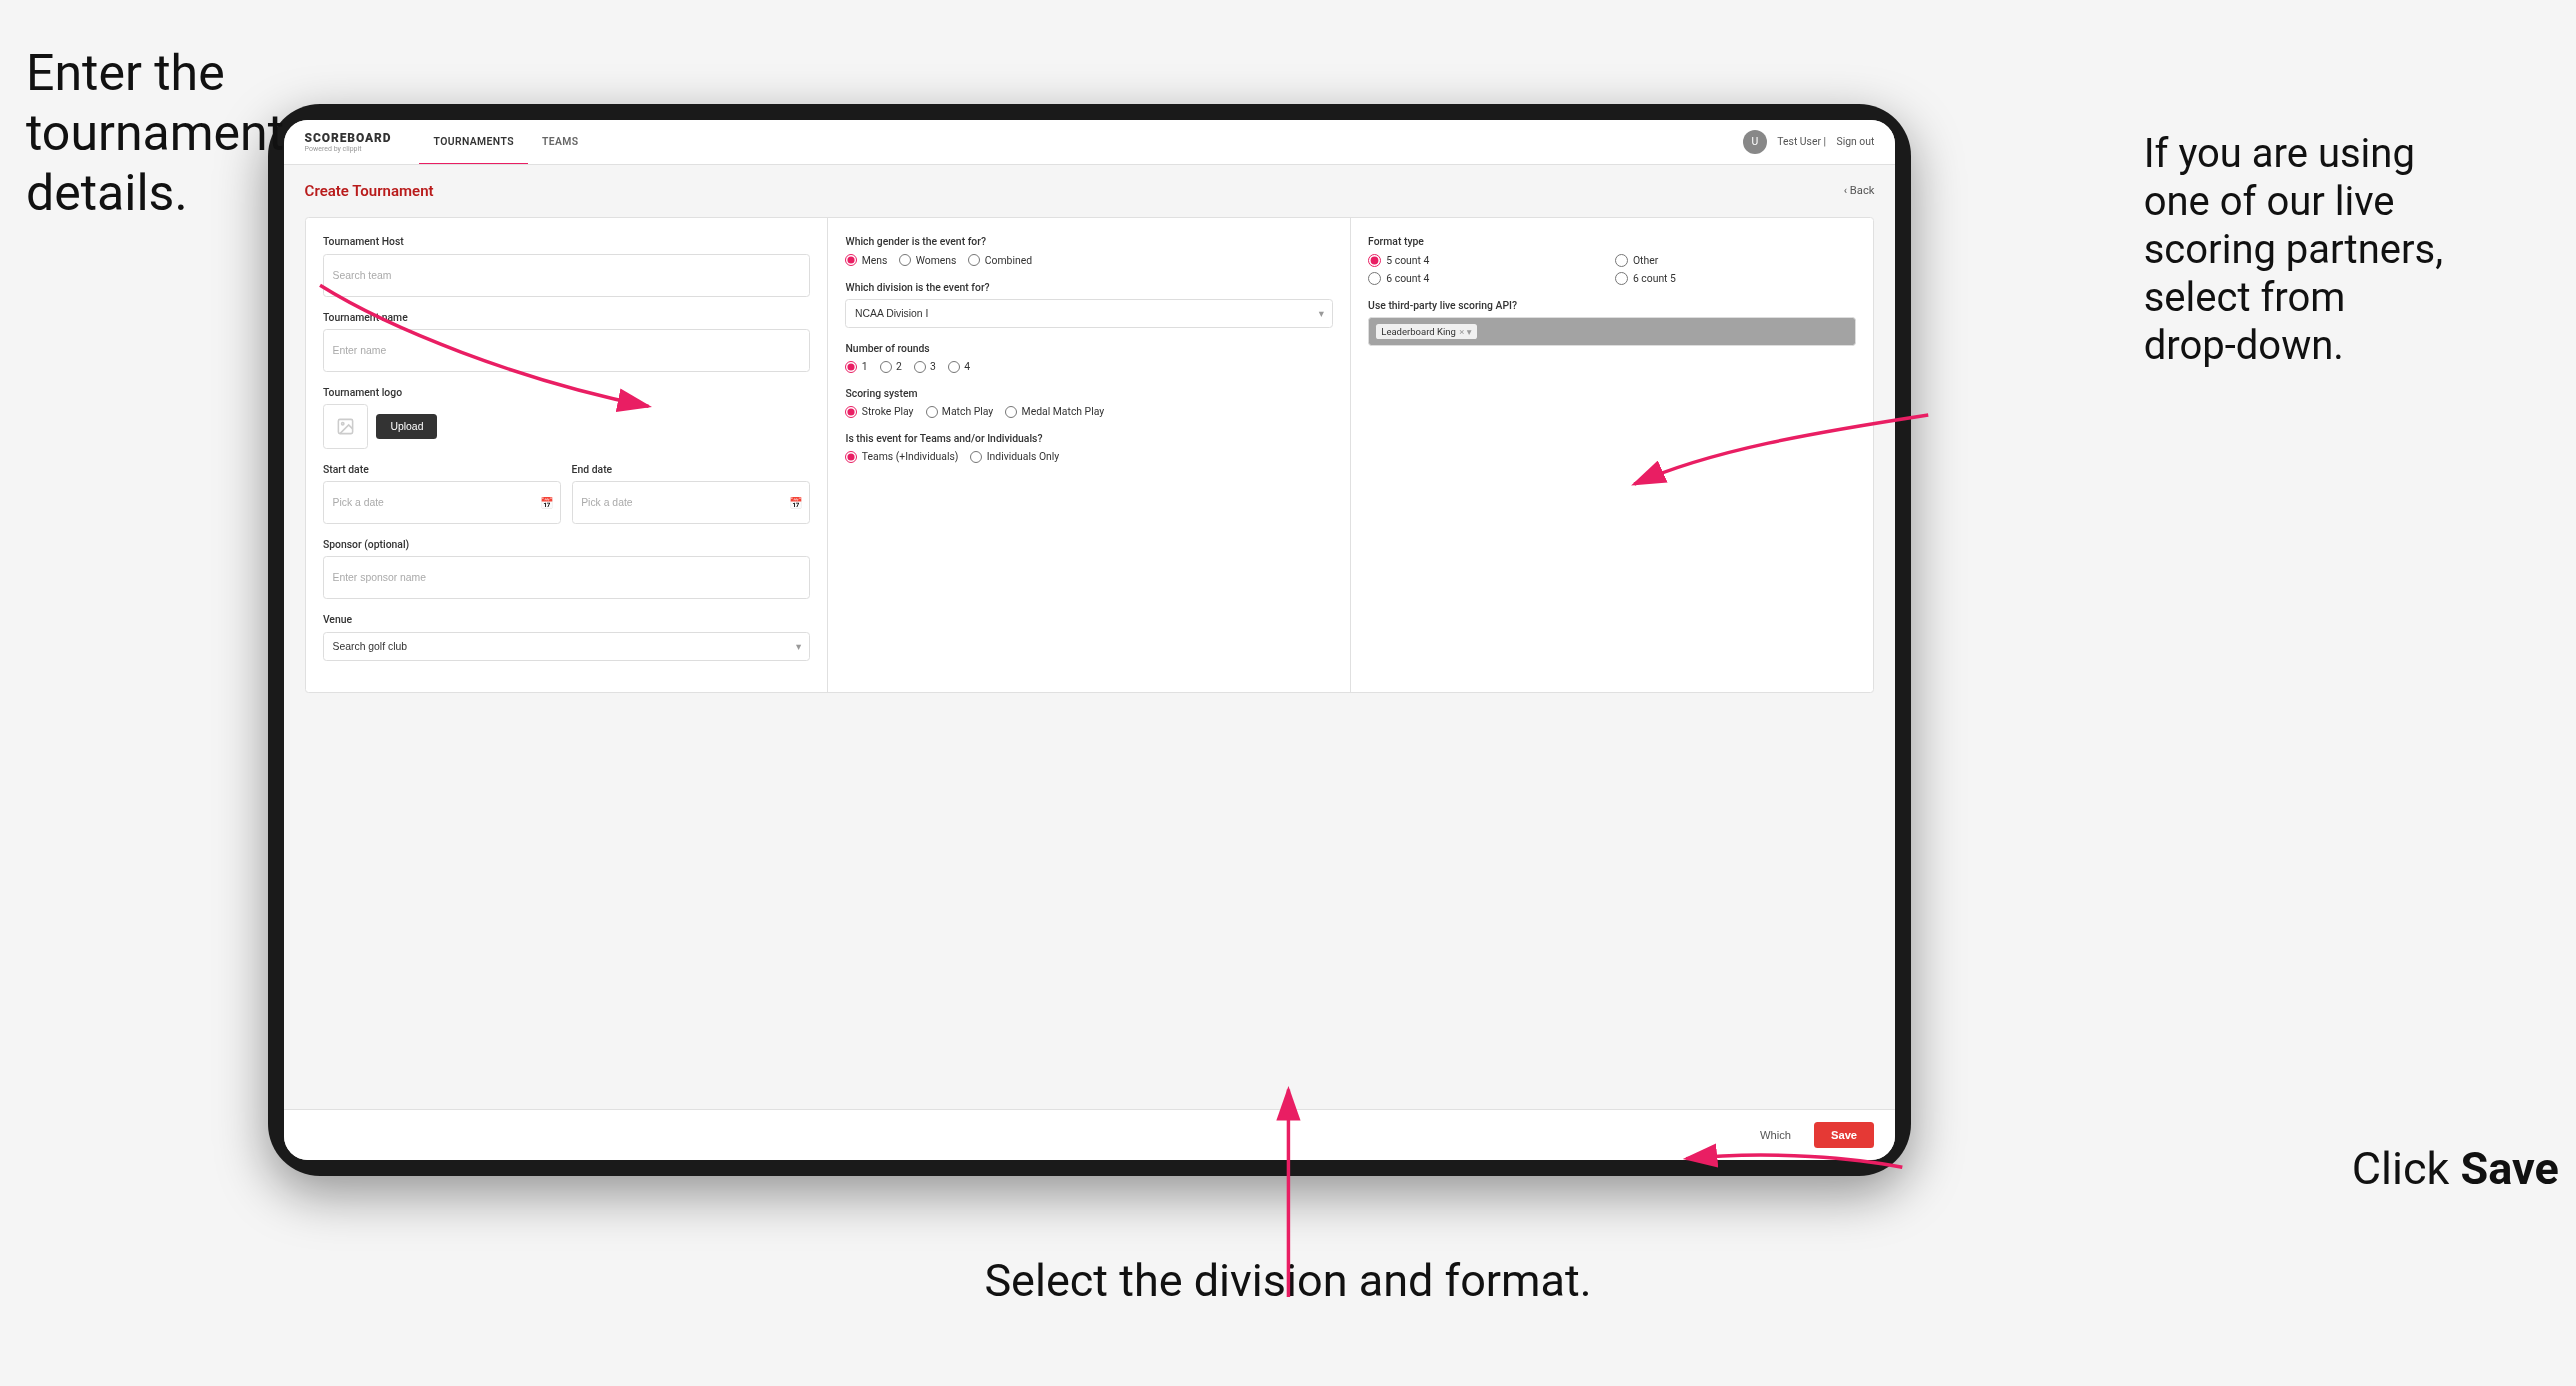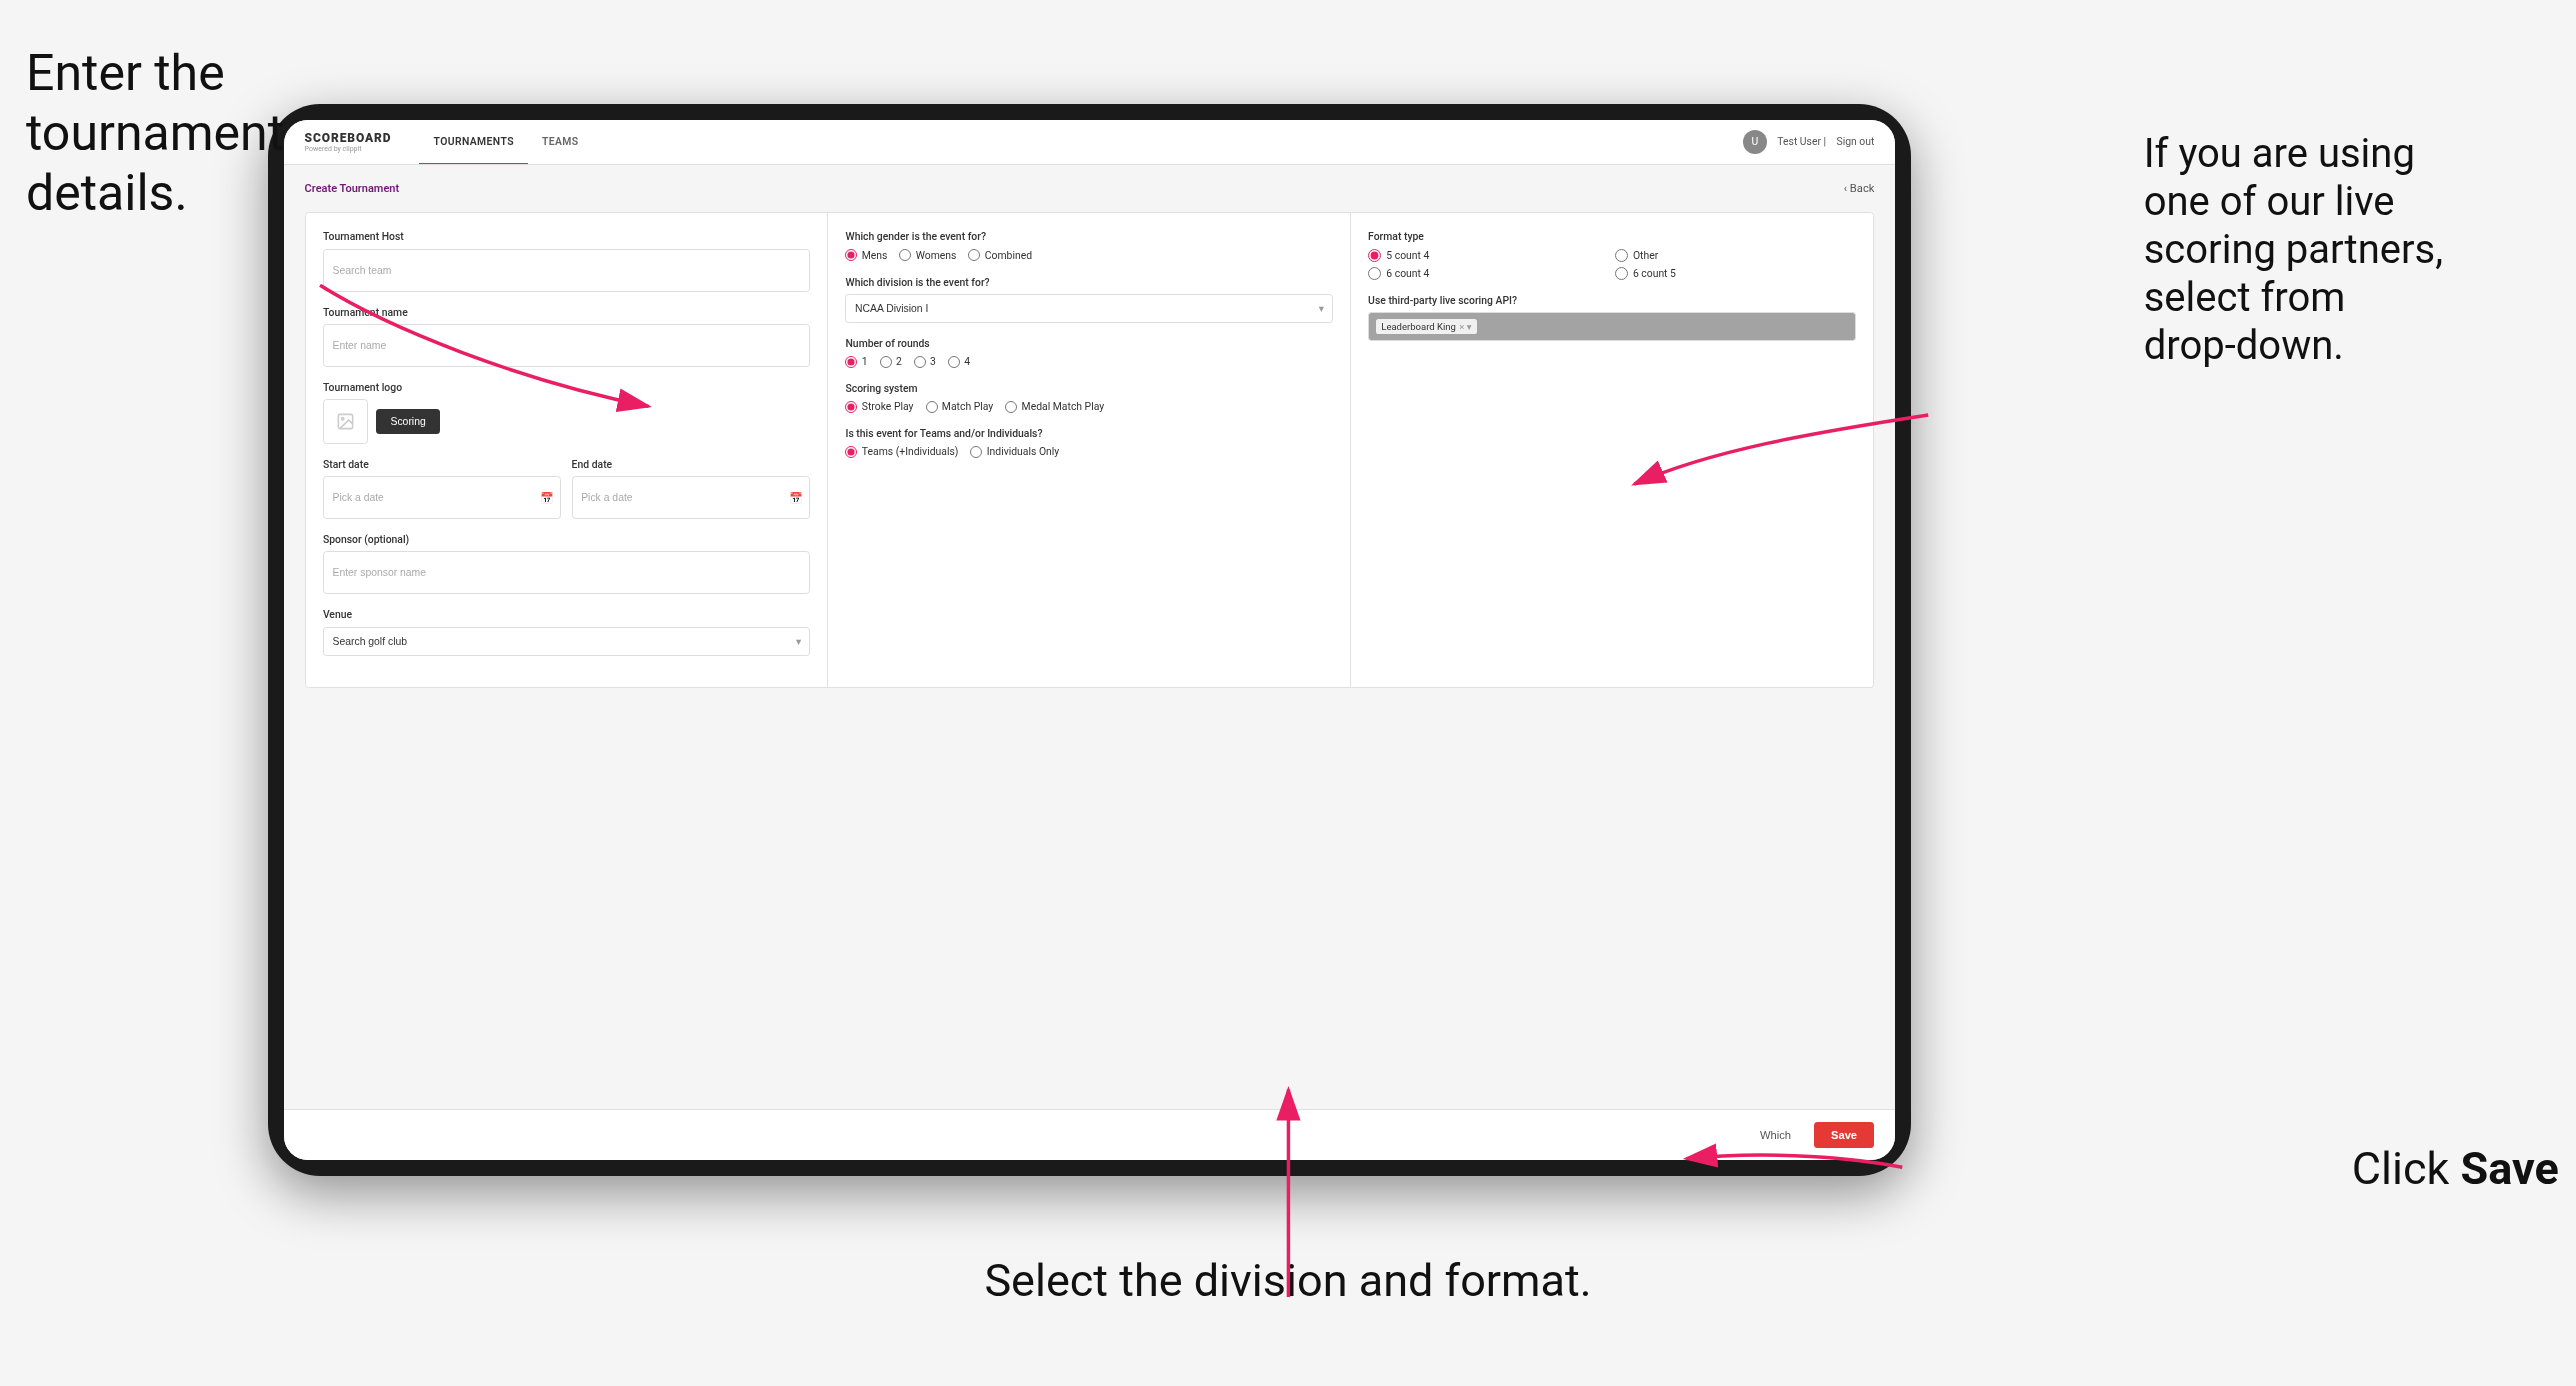--- a/index.html
+++ b/index.html
@@ -175,23 +175,23 @@
 
     
     .page-header {
       display: flex;
       justify-content: space-between;
       align-items: center;
       margin-bottom: 17.3px;
     }
 
     .page-title {
-      font-size: 11px;
+      font-size: 15px;
       font-weight: 600;
-      color: #701a75;
+      color: #b91c1c;
     }
 
     .back-link {
       font-size: 11.2px;
       color: #555;
       cursor: pointer;
       display: flex;
       align-items: center;
       gap: 3.5px;
     }
@@ -481,21 +481,21 @@
             <div class="form-group">
               <label class="form-label">Tournament logo</label>
               <div class="logo-upload-area">
                 <div class="logo-placeholder">
                   <svg width="19" height="19" viewBox="0 0 24 24" fill="none" stroke="#ccc" stroke-width="2">
                     <rect x="3" y="3" width="18" height="18" rx="2"></rect>
                     <circle cx="8.5" cy="8.5" r="1.5"></circle>
                     <polyline points="21 15 16 10 5 21"></polyline>
                   </svg>
                 </div>
-                <button class="upload-btn">Scoring</button>
+                <button class="upload-btn">Upload</button>
               </div>
             </div>
 
             <div class="form-group">
               <div class="date-row">
                 <div>
                   <label class="form-label">Start date</label>
                   <div class="date-input-wrapper">
                     <input class="form-input" type="text" placeholder="Pick a date" style="">
                     <span class="date-icon">📅</span>

